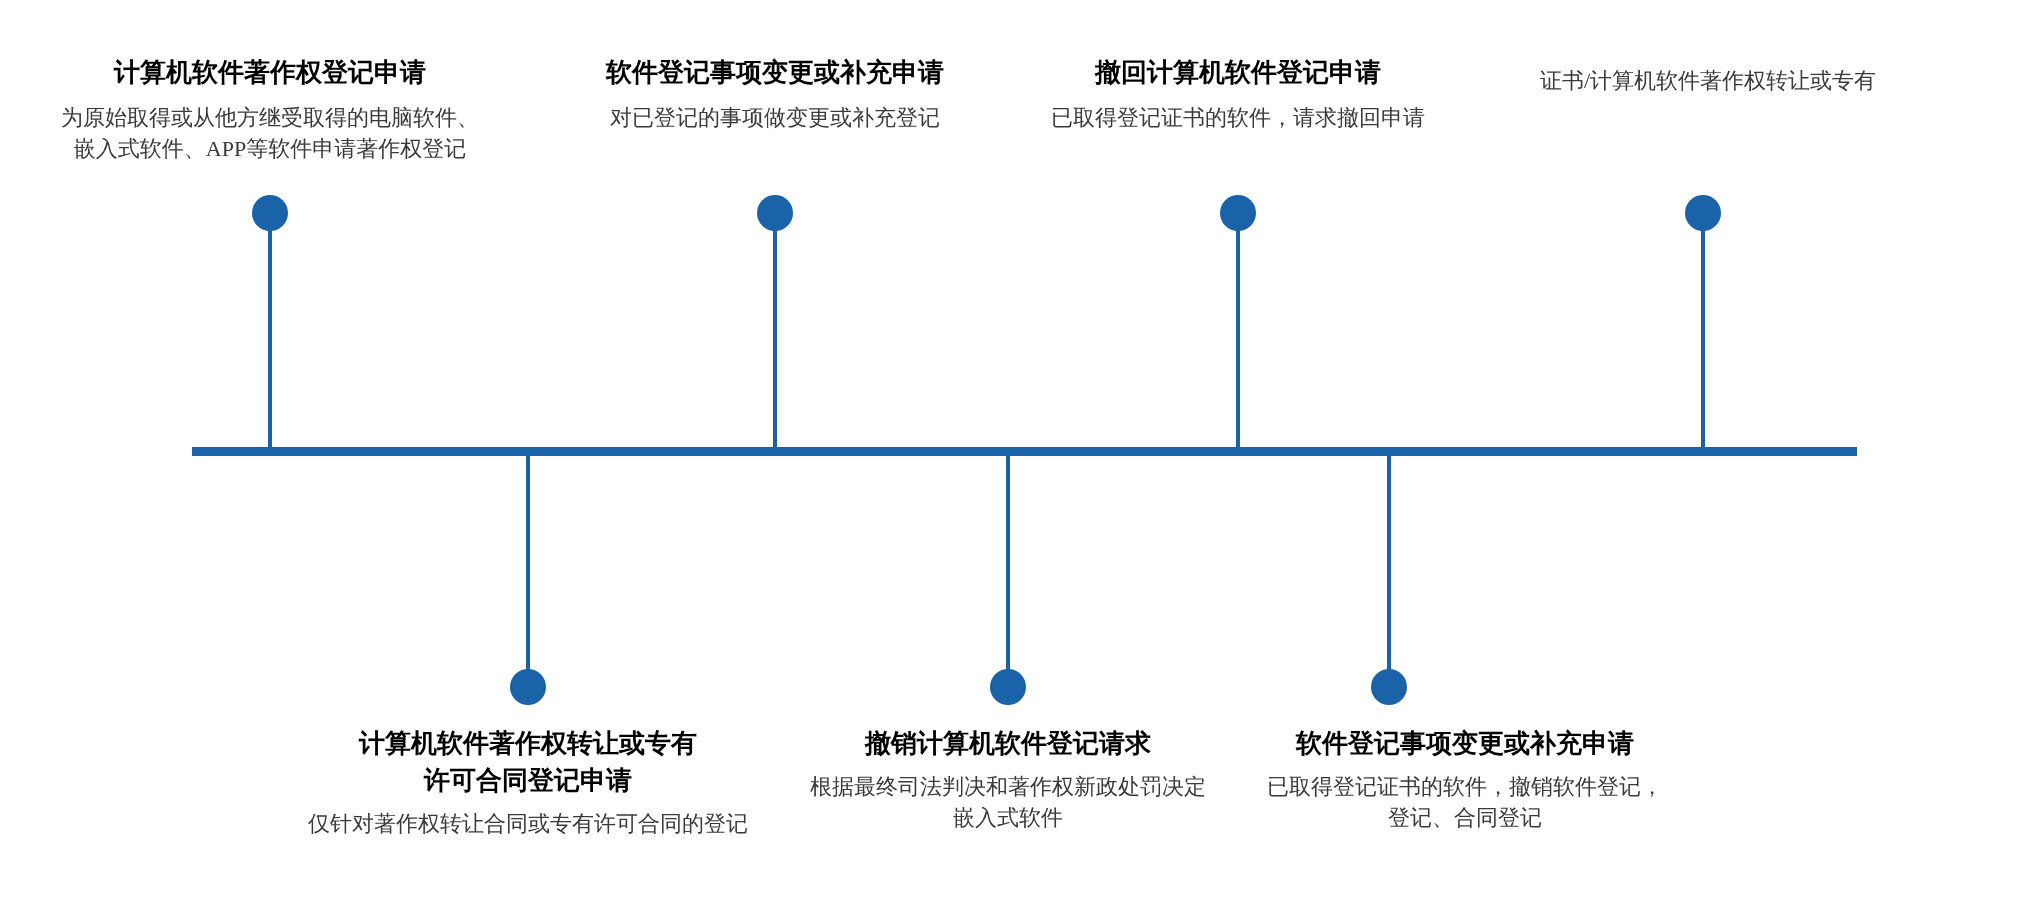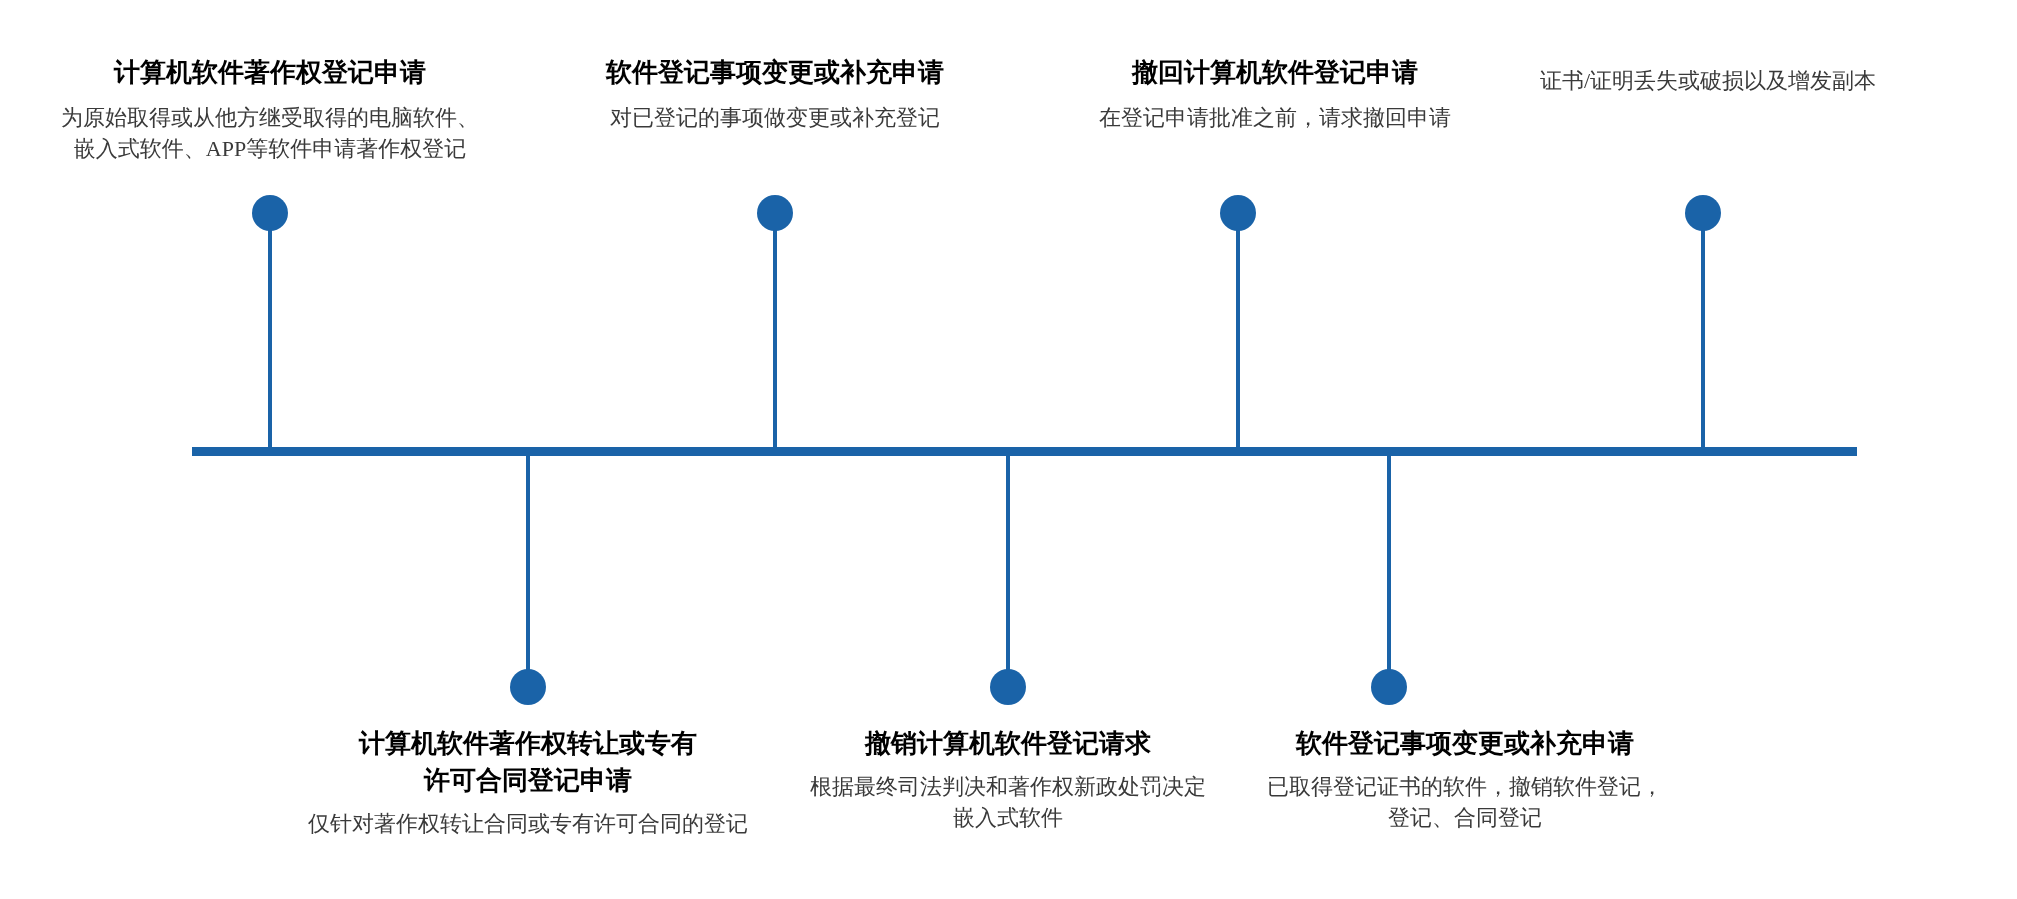--- a/index.html
+++ b/index.html
@@ -84,29 +84,29 @@
 
   <div class="stem up" style="left:773px"></div>
   <div class="dot" style="left:757px; top:195px"></div>
   <div class="label top" style="left:535px; top:55px; width:480px">
     <div class="title">软件登记事项变更或补充申请</div>
     <div class="desc">对已登记的事项做变更或补充登记</div>
   </div>
 
   <div class="stem up" style="left:1236px"></div>
   <div class="dot" style="left:1220px; top:195px"></div>
-  <div class="label top" style="left:1055px; top:55px; width:440px">
+  <div class="label top" style="left:1018px; top:55px; width:440px">
     <div class="title">撤回计算机软件登记申请</div>
-    <div class="desc">在登记申请批准之前，请求撤回申请</div>
+    <div class="desc">已取得登记证书的软件，请求撤回申请</div>
   </div>
 
   <div class="stem up" style="left:1701px"></div>
   <div class="dot" style="left:1685px; top:195px"></div>
   <div class="label top" style="left:1478px; top:55px; width:460px">
-    <div class="desc">证书/证明丢失或破损以及增发副本</div>
+    <div class="desc">证书/计算机软件著作权转让或专有</div>
   </div>
 
   <div class="stem down" style="left:526px"></div>
   <div class="dot" style="left:510px; top:669px"></div>
   <div class="label bottom" style="left:288px; top:726px; width:480px">
     <div class="title">计算机软件著作权转让或专有
 许可合同登记申请</div>
     <div class="desc">仅针对著作权转让合同或专有许可合同的登记</div>
   </div>
 

